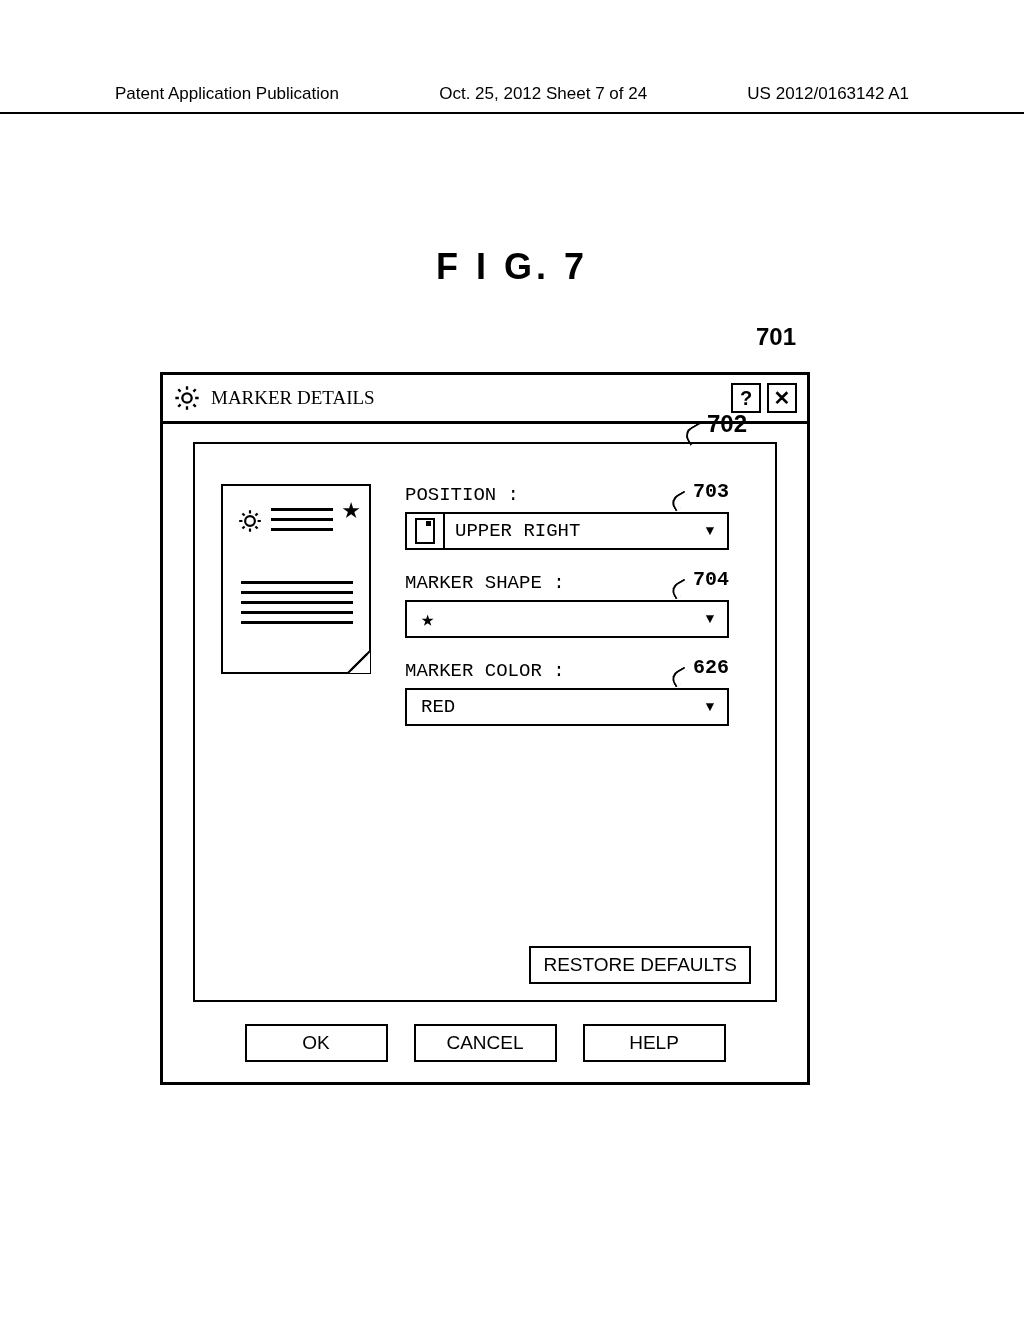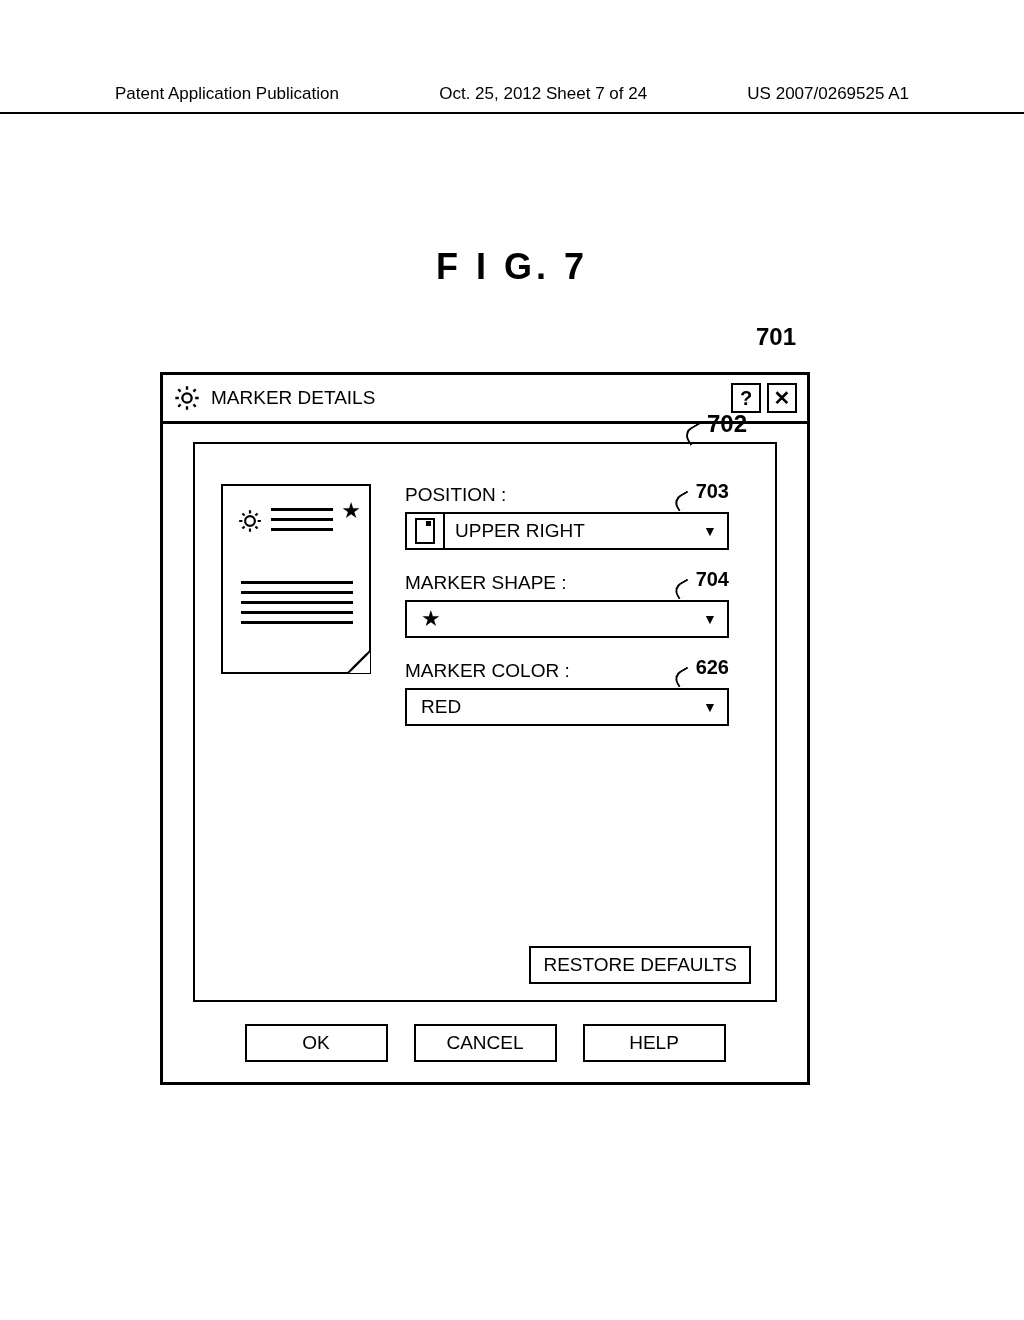--- a/index.html
+++ b/index.html
@@ -51,20 +51,21 @@
     padding: 8px 10px;
     border-bottom: 3px solid #000;
   }
   .titlebar-icon {
     width: 28px; height: 28px;
     margin-right: 10px;
   }
   .titlebar-text {
     font-size: 19px;
     flex: 1;
+    font-family: Liberation Serif, serif;
   }
   .titlebar-btn {
     width: 30px; height: 30px;
     border: 2px solid #000;
     display: flex; align-items: center; justify-content: center;
     margin-left: 6px;
     font-size: 20px;
     font-weight: bold;
   }
   .dialog-body {
@@ -125,21 +126,21 @@
   .preview-lines-mid {
     position: absolute;
     top: 95px; left: 18px;
     width: 112px;
   }
   .preview-lines-top div, .preview-lines-mid div {
     height: 3px;
     background: #000;
     margin-bottom: 7px;
   }
-  .fields { flex: 1; }
+  .fields { flex: 1; font-family: Liberation Mono, monospace; }
   .field-group { margin-bottom: 22px; position: relative; }
   .field-label { font-size: 19px; margin-bottom: 6px; display:block; }
   .select-box {
     border: 2px solid #000;
     height: 38px;
     display: flex;
     align-items: center;
     width: 324px;
   }
   .select-icon-slot {
@@ -202,21 +203,21 @@
     background:#fff;
   }
   .no-icon-slot .select-value { padding-left: 14px; }
 </style>
 </head>
 <body>
 
 <div class="page-header">
   <span>Patent Application Publication</span>
   <span>Oct. 25, 2012  Sheet 7 of 24</span>
-  <span>US 2007/0269525 A1</span>
+  <span>US 2012/0163142 A1</span>
 </div>
 
 <div class="fig-title">F I G.   7</div>
 
 <div class="callout-701">701</div>
 
 <div class="dialog">
 
   <div class="titlebar">
     <span class="titlebar-icon">

